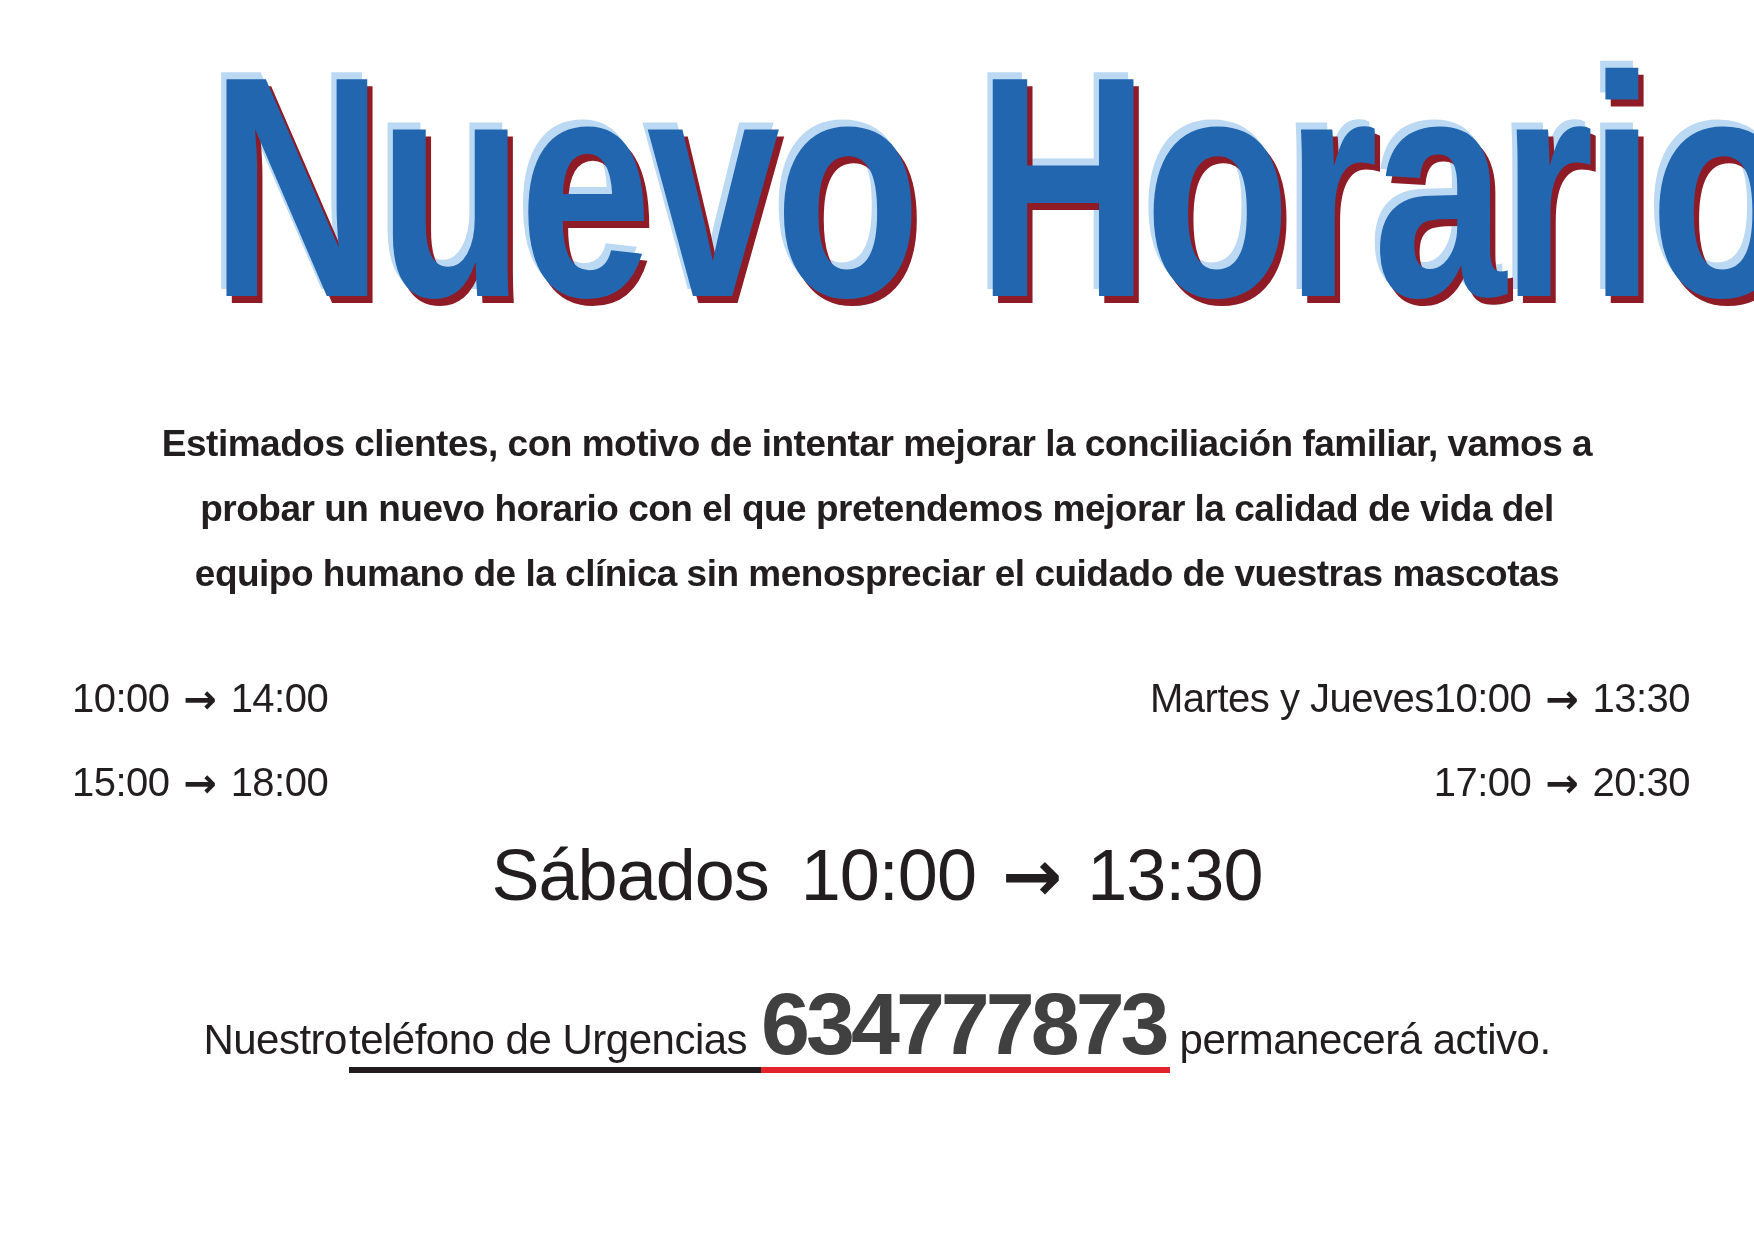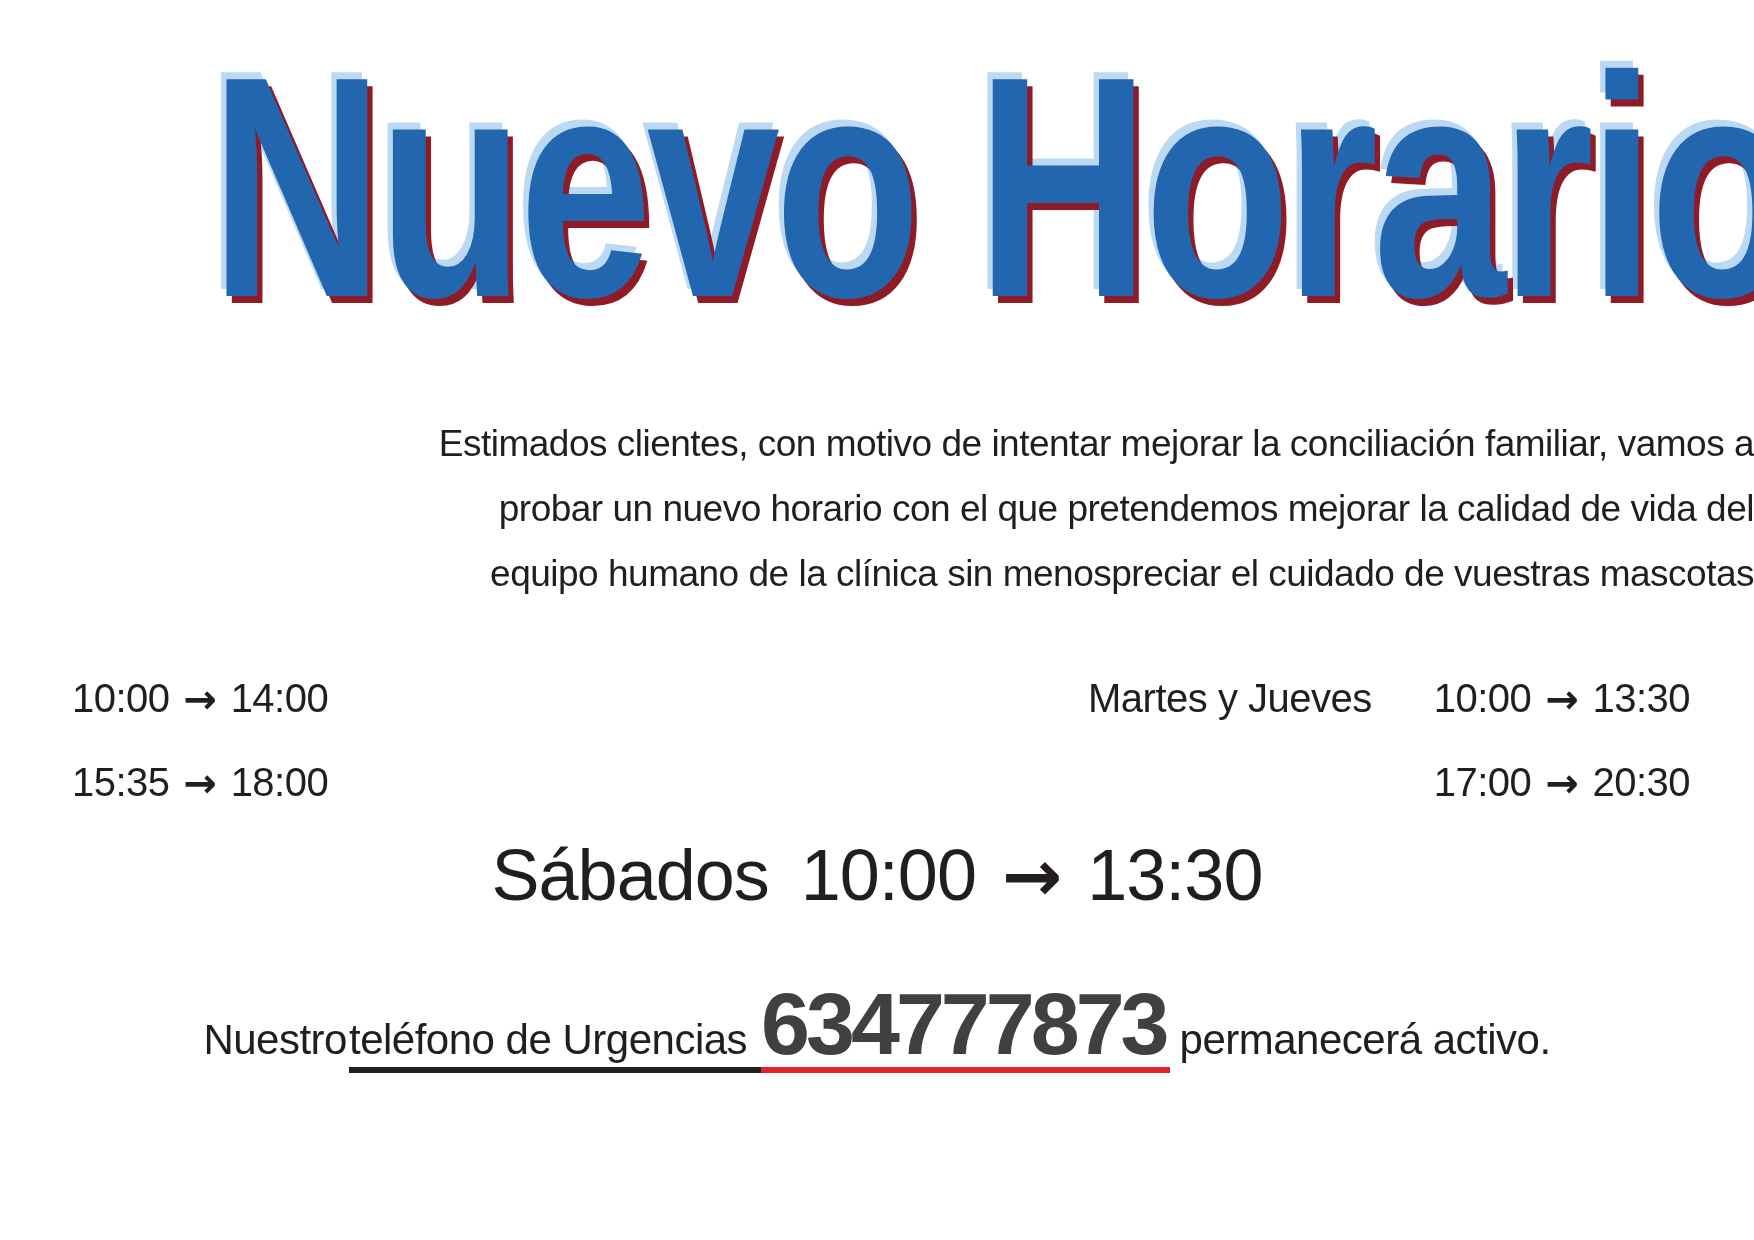--- a/index.html
+++ b/index.html
@@ -26,39 +26,40 @@
     transform: scaleX(0.76);
     transform-origin: 50% 50%;
     text-shadow:
       7px 7px 0 #8e1b26,
       -7px -7px 0 #bcd9f4;
   }
 
   
   .intro {
     margin-top: 66px;
-    text-align: right;
+    text-align: center;
     font-size: 37px;
     line-height: 65px;
     letter-spacing: -0.5px;
+    font-weight: bold;
   }
   .intro-line { white-space: nowrap; }
 
   
   .schedule {
     margin-top: 70px;
     display: flex;
     justify-content: space-between;
     padding: 0 64px 0 72px;
     font-size: 40px;
     letter-spacing: -0.5px;
   }
   .group { display: flex; align-items: baseline; }
   .group-left  { gap: 28px; }
-  .group-right { gap: 62px; }
+  .group-right { }
   .day-label { white-space: nowrap; }
   .times { display: flex; flex-direction: column; gap: 38px; }
   .slot { display: flex; align-items: flex-start; gap: 14px; white-space: nowrap; }
   .arrow { font-family: "DejaVu Sans", sans-serif; font-weight: 700; }
 
   
   .saturday {
     margin-top: 28px;
     display: flex;
     justify-content: center;
@@ -122,21 +123,21 @@
   <div class="schedule">
 
     <div class="group group-left">
       <div class="times">
         <div class="slot">
           <span>10:00</span>
           <span class="arrow">→</span>
           <span>14:00</span>
         </div>
         <div class="slot">
-          <span>15:35</span>
+          <span>15:00</span>
           <span class="arrow">→</span>
           <span>18:00</span>
         </div>
       </div>
     </div>
 
     <div class="group group-right">
       <div class="day-label">Martes y Jueves</div>
       <div class="times">
         <div class="slot">

